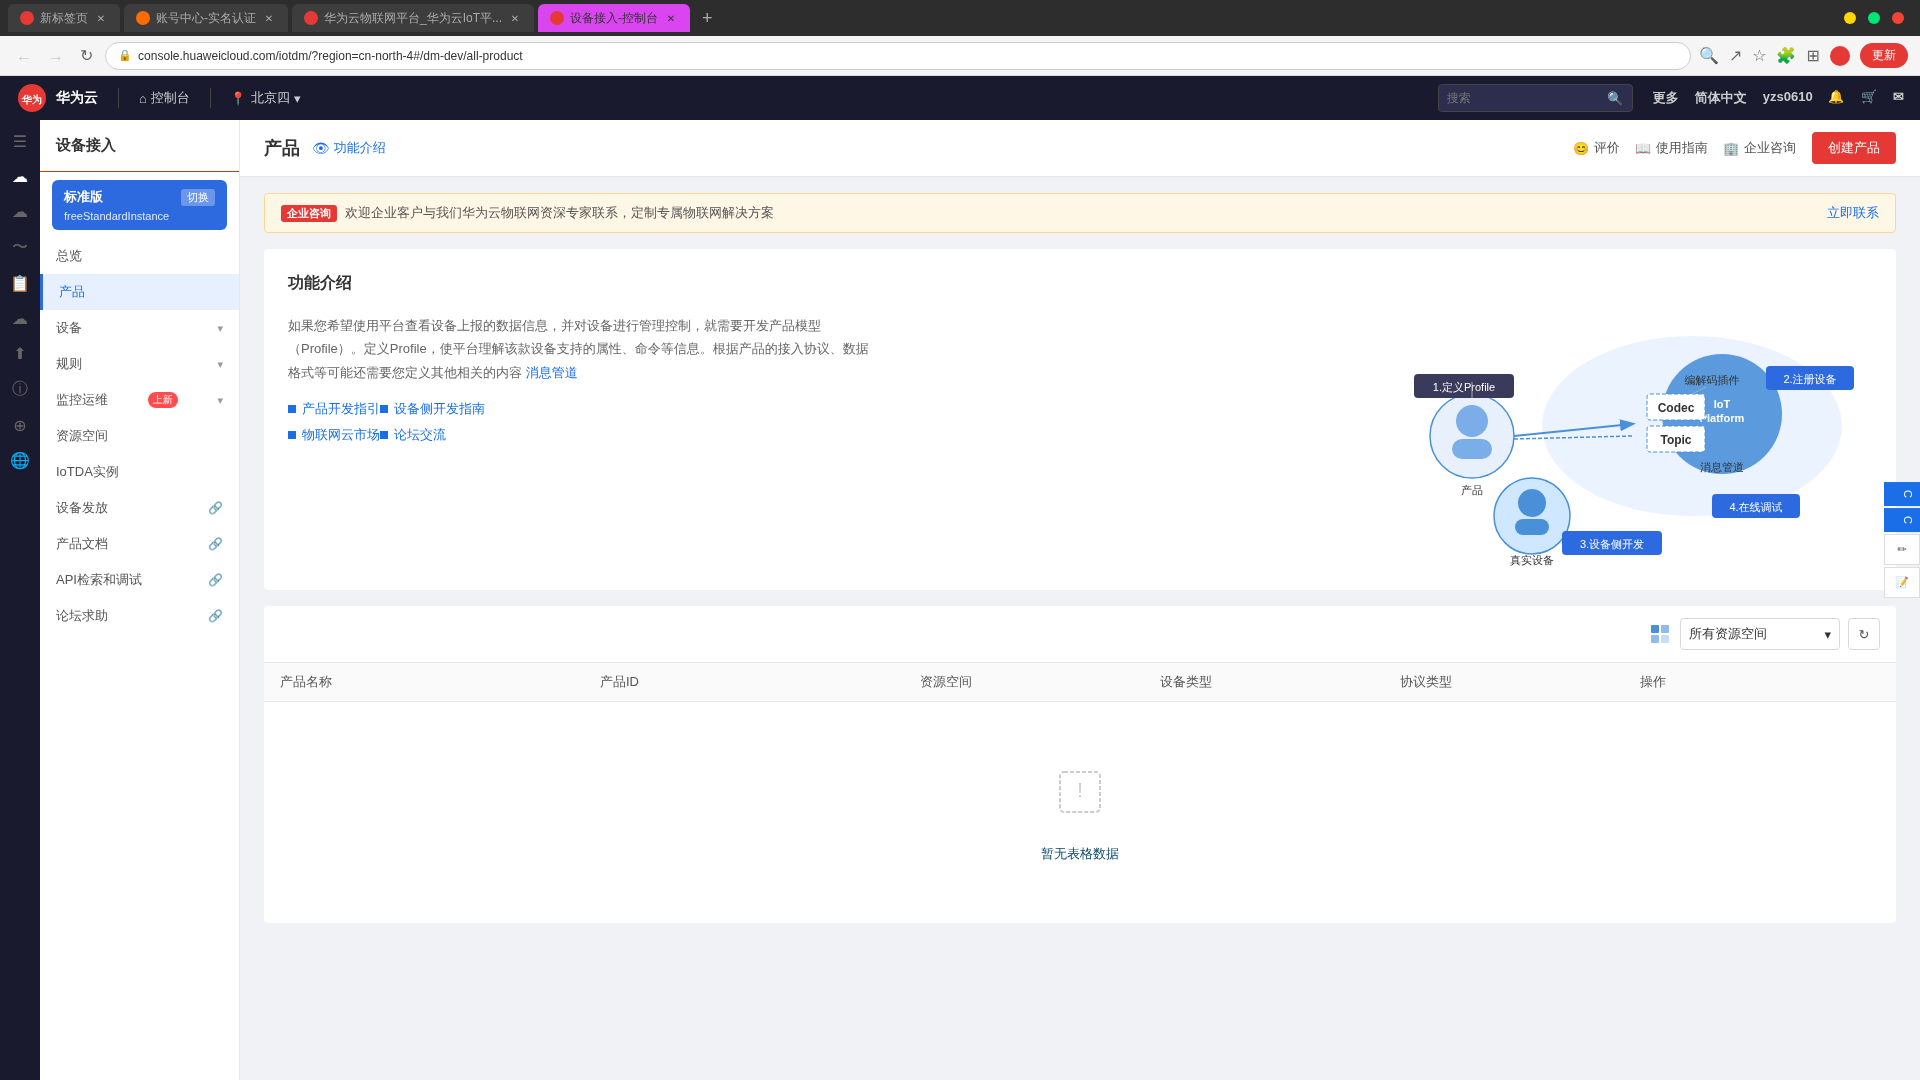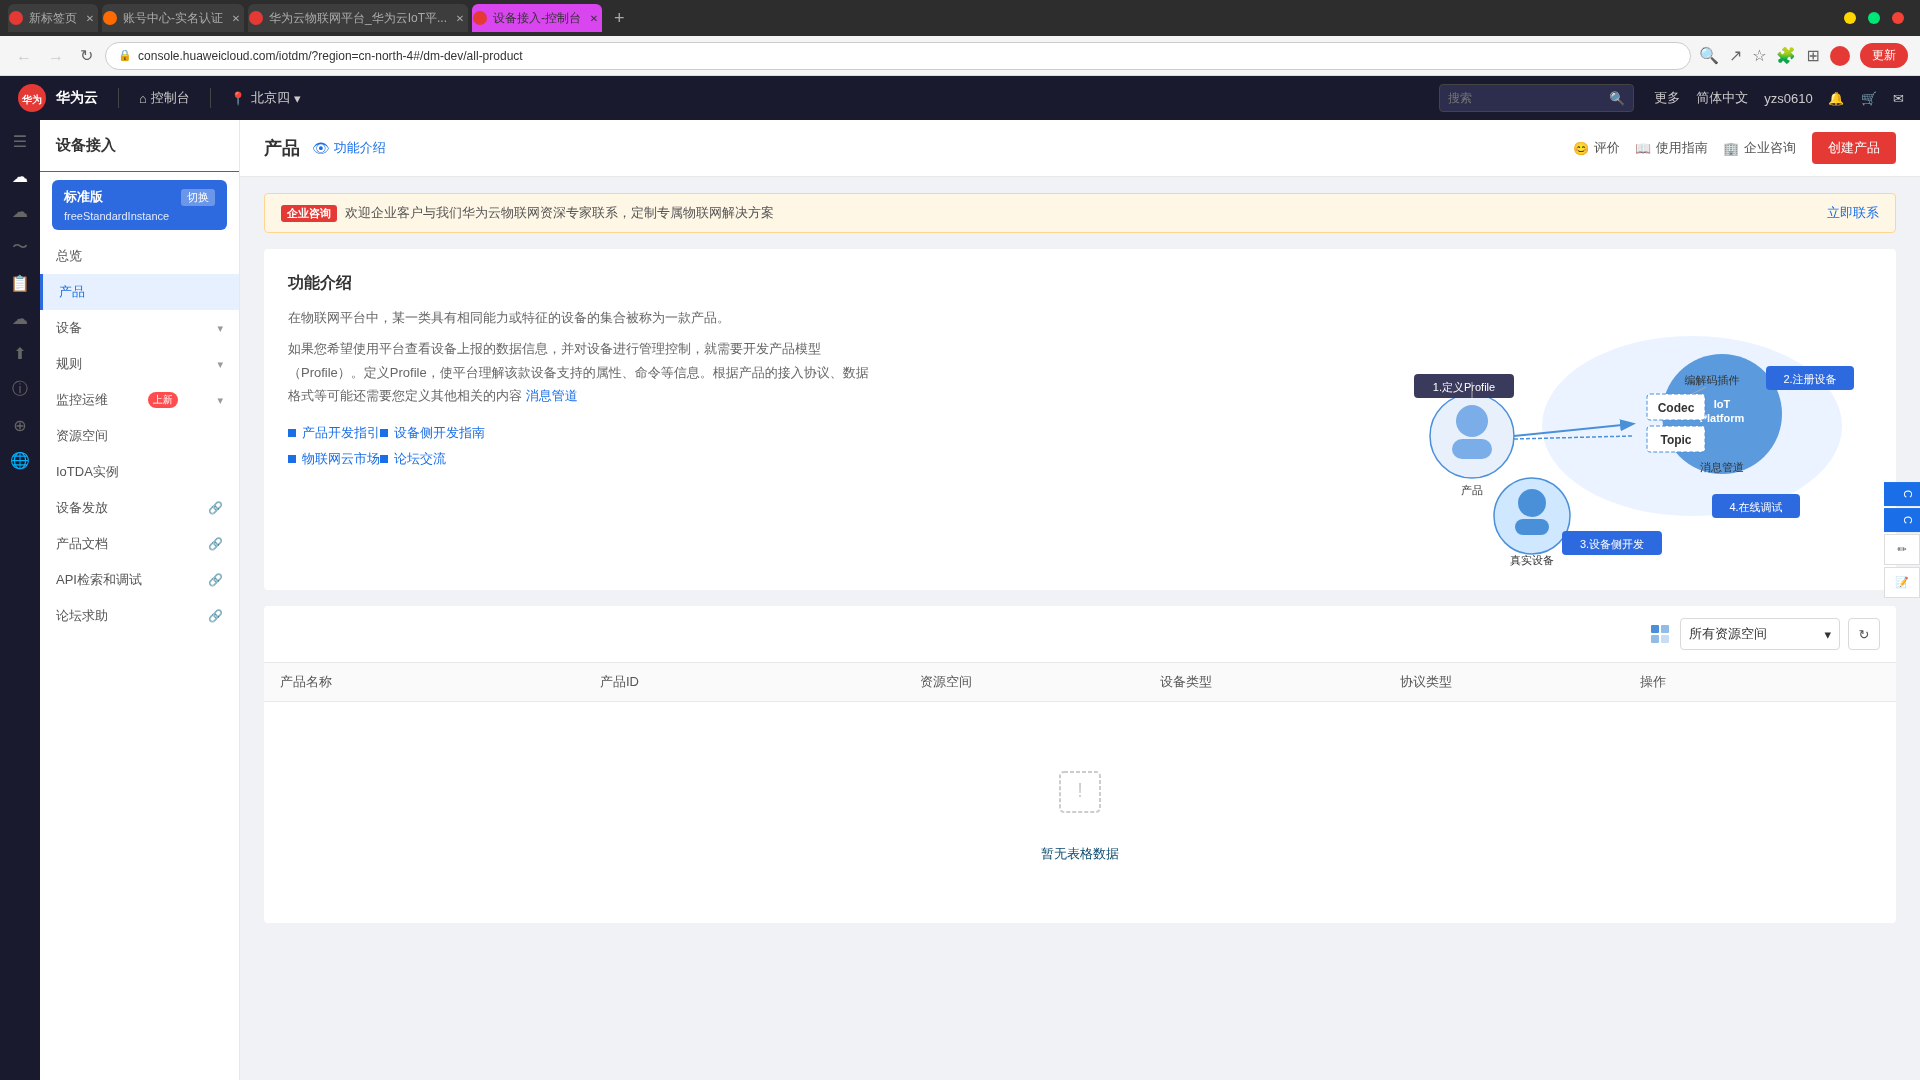--- a/index.html
+++ b/index.html
@@ -1,20 +1,20 @@
 <!DOCTYPE html>
 <html><head>
   <meta charset="utf-8">
   <style>
     * { margin: 0; padding: 0; box-sizing: border-box; }
     body { font-family: 'Microsoft YaHei', Arial, sans-serif; font-size: 13px; background: #f0f2f5; color: #333; overflow: hidden; }
 
     
     .browser-chrome { background: #2d2d2d; height: 36px; display: flex; align-items: center; padding: 0 8px; gap: 4px; }
-    .tab { display: flex; align-items: center; height: 28px; padding: 0 1px; border-radius: 6px 6px 0 0; font-size: 12px; gap: 6px; cursor: pointer; }
+    .tab { display: flex; align-items: center; height: 28px; padding: 0 12px; border-radius: 6px 6px 0 0; font-size: 12px; gap: 6px; cursor: pointer; }
     .tab.inactive { background: #3d3d3d; color: #aaa; }
     .tab.active { background: #d946ef; color: #333; }
     .tab-close { width: 14px; height: 14px; border-radius: 50%; display: flex; align-items: center; justify-content: center; font-size: 10px; cursor: pointer; }
     .tab-favicon { width: 14px; height: 14px; border-radius: 50%; }
     .tab-favicon.red { background: #e53935; }
     .tab-favicon.orange { background: #ff6b00; }
     .tab-add { color: #aaa; font-size: 18px; cursor: pointer; padding: 0 8px; }
     .browser-spacer { flex: 1; }
     .browser-controls { display: flex; gap: 12px; align-items: center; padding-right: 8px; }
     .browser-btn { width: 12px; height: 12px; border-radius: 50%; cursor: pointer; }
@@ -34,21 +34,21 @@
 
     
     .huawei-nav { background: #1a1a2e; height: 44px; display: flex; align-items: center; padding: 0 16px; gap: 20px; }
     .huawei-logo { display: flex; align-items: center; gap: 8px; color: white; font-size: 14px; font-weight: bold; }
     .logo-icon { width: 32px; height: 32px; }
     .nav-divider { width: 1px; height: 20px; background: #444; }
     .nav-control { color: #ccc; font-size: 13px; cursor: pointer; display: flex; align-items: center; gap: 4px; }
     .nav-region { color: #ccc; font-size: 13px; cursor: pointer; display: flex; align-items: center; gap: 4px; }
     .nav-search-box { background: #2d2d4e; border: 1px solid #444; border-radius: 4px; height: 28px; display: flex; align-items: center; padding: 0 8px; gap: 6px; }
     .nav-search-input { background: transparent; border: none; outline: none; color: #ccc; font-size: 12px; flex: 1; }
-    .nav-right { display: flex; align-items: center; gap: 16px; color: #ccc; font-size: 13px; }
+    .nav-right { display: flex; gap: 16px; color: #ccc; font-size: 13px; font-weight: bold; }
 
     
     .main-layout { display: flex; height: calc(1080px - 36px - 40px - 44px); }
 
     
     .icon-sidebar { width: 40px; background: #1a1a2e; display: flex; flex-direction: column; align-items: center; padding-top: 12px; gap: 16px; }
     .icon-sidebar-item { color: #666; font-size: 16px; cursor: pointer; }
     .icon-sidebar-item.active { color: white; }
 
     
@@ -295,21 +295,20 @@
       <span class="banner-tag">企业咨询</span>
       <span class="banner-text">欢迎企业客户与我们华为云物联网资深专家联系，定制专属物联网解决方案</span>
       <span class="banner-link">立即联系</span>
     </div>
 
     <div class="feature-section">
       <div class="feature-title">功能介绍</div>
       <div class="feature-content">
         <div class="feature-left">
           <div class="feature-desc">
-            <p>在物联网平台中，某一类具有相同能力或特征的设备的集合被称为一款产品。</p>
             <p style="margin-top:8px;">
               <span>如果您希望使用平台查看设备上报的数据信息，并对设备进行管理控制，就需要开发产品模型（Profile）。定义Profile，使平台理解该款设备支持的属性、命令等信息。根据产品的接入协议、数据格式等可能还需要您定义其他相关的内容</span>
               <span style="color:#1a6fe8;cursor:pointer;">消息管道</span>
             </p>
           </div>
           <div class="feature-links">
             <div class="feature-link-col">
               <div class="feature-link-item">
                 <span class="link-square"></span>
                 <span>产品开发指引</span>

